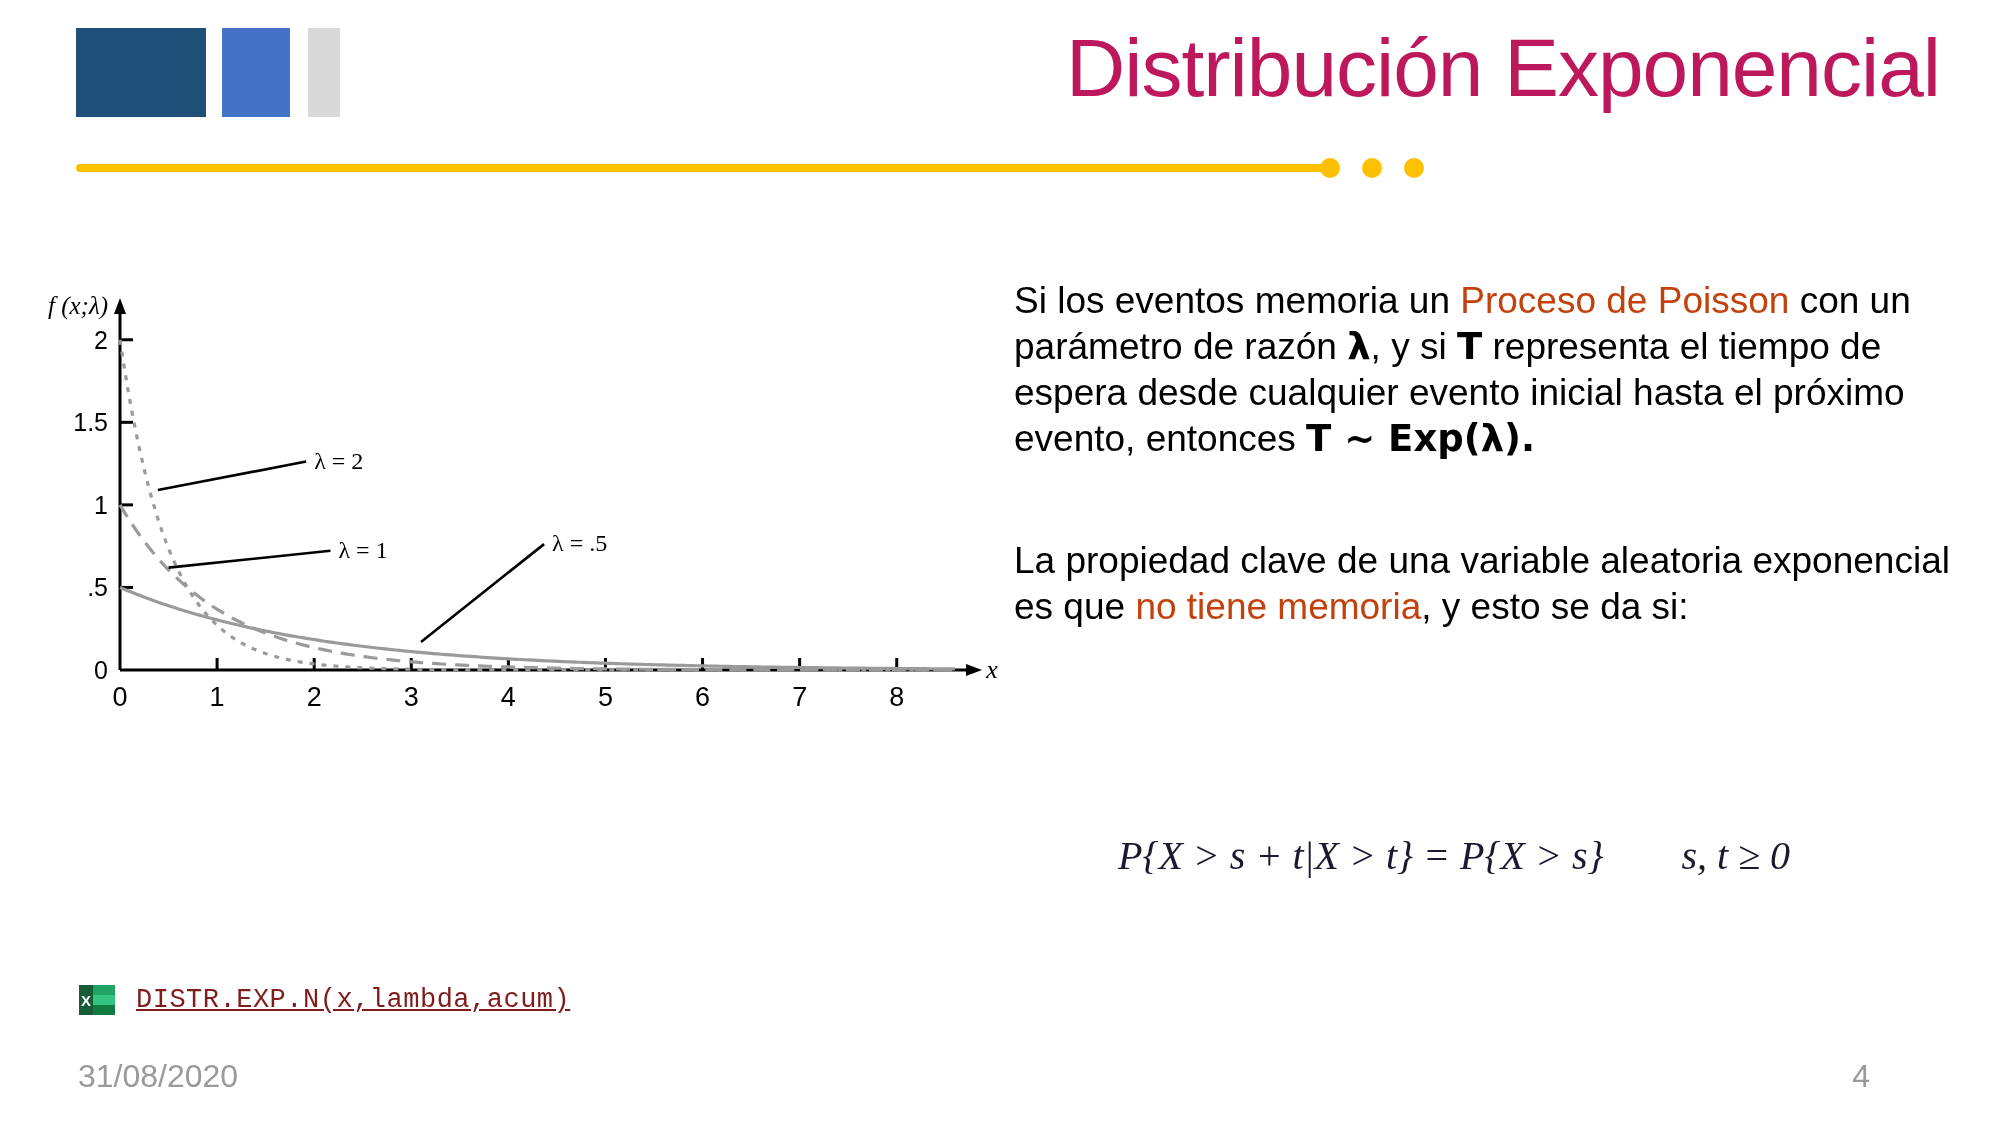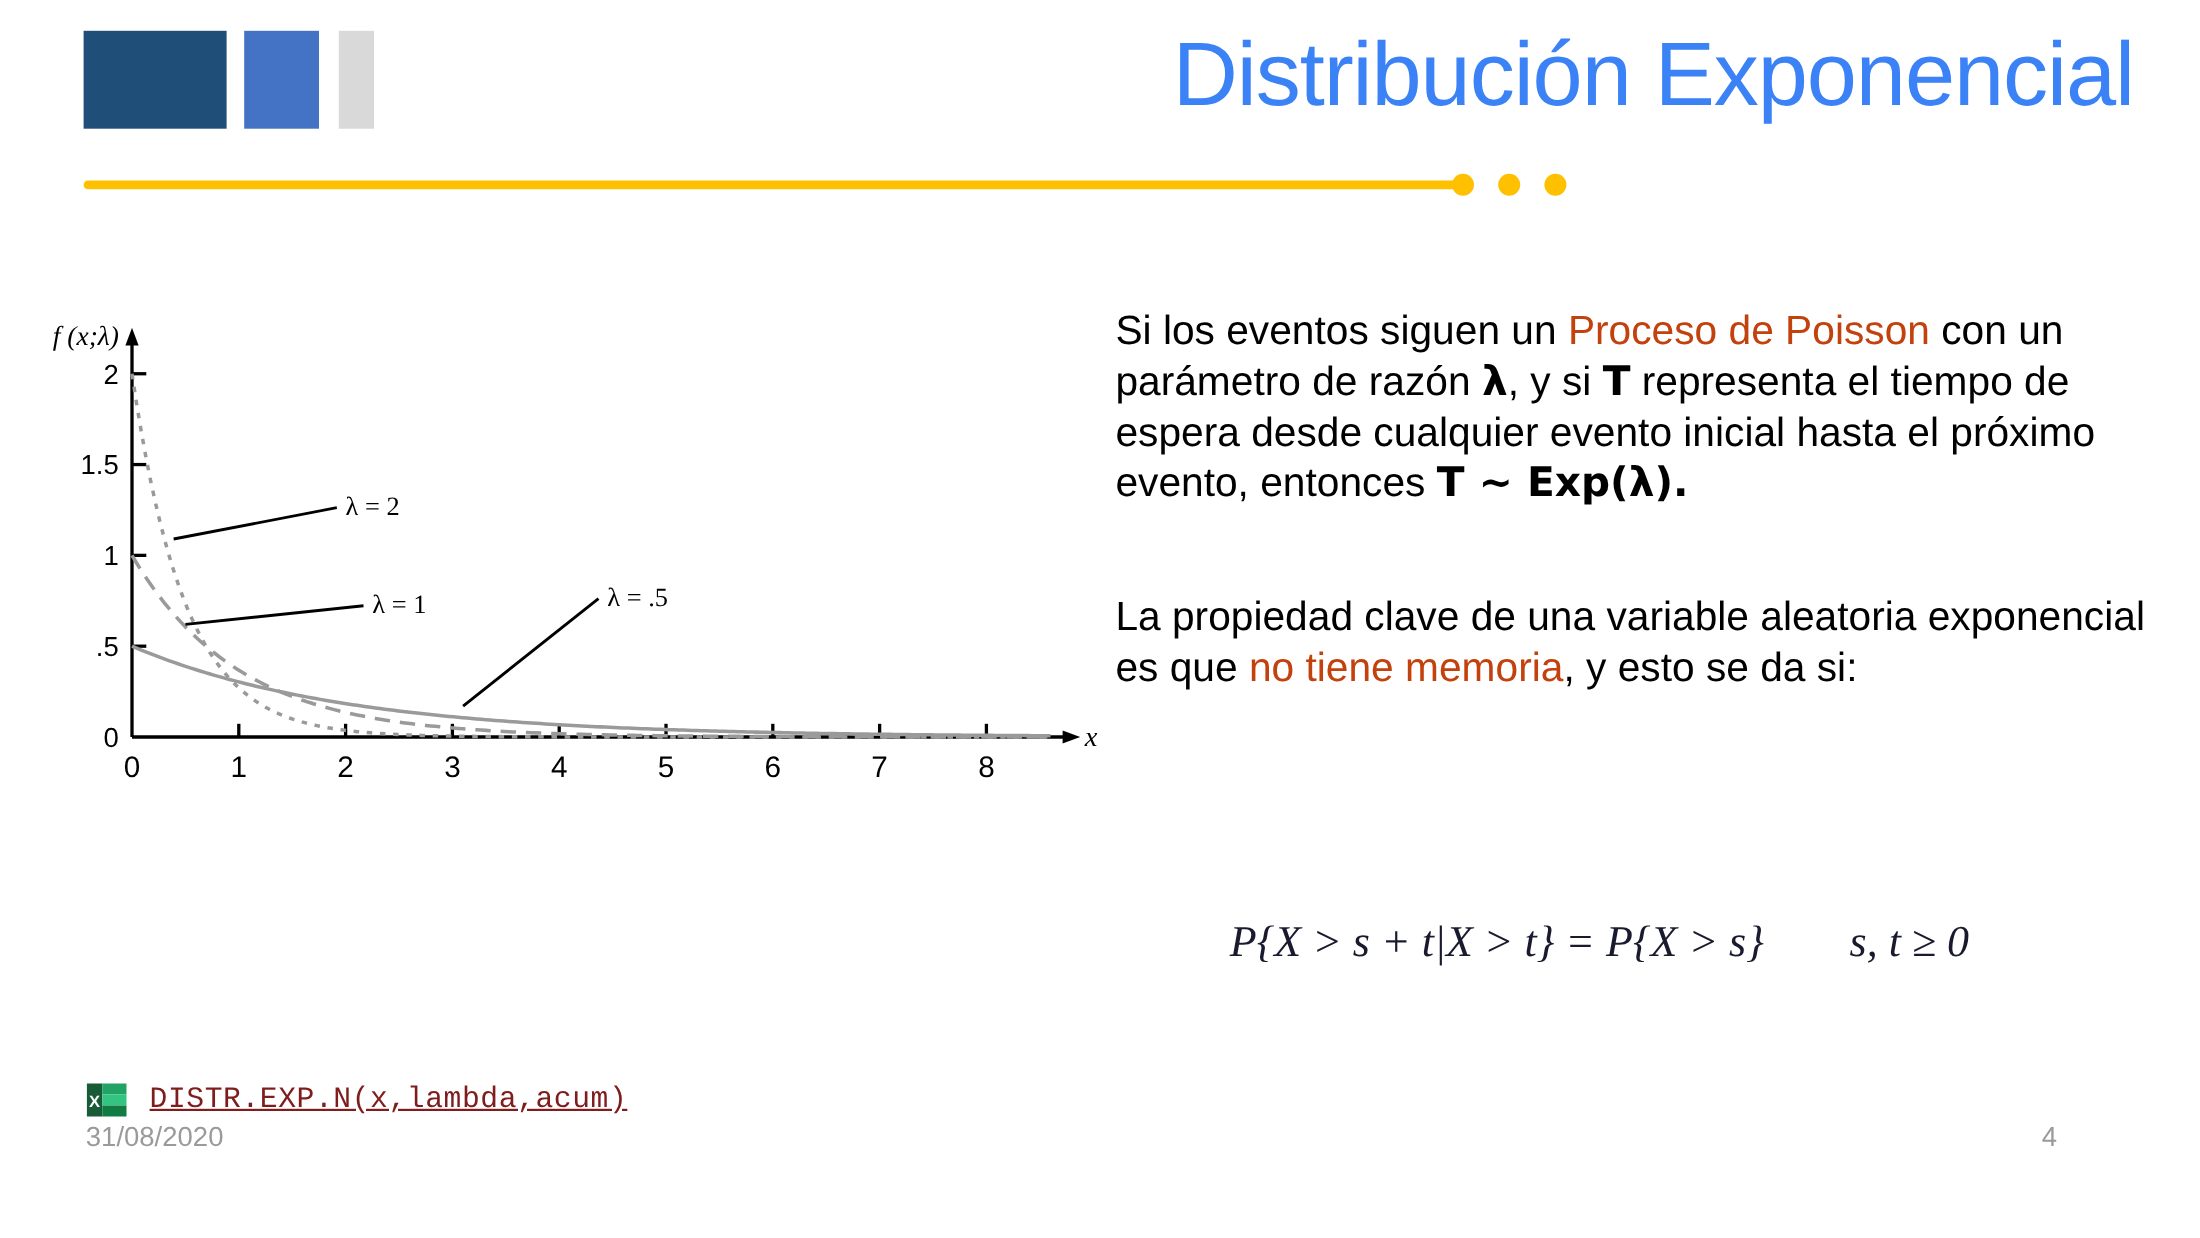--- a/index.html
+++ b/index.html
@@ -7,21 +7,21 @@
        font-family:"Liberation Sans",sans-serif;}
 
   
   #header-logo{position:absolute;left:0;top:0;width:2000px;height:170px;}
   .logo-bar{position:absolute;top:28px;}
   #logo-block-dark{left:76px;width:130px;height:89px;background:#1F4E79;}
   #logo-block-blue{left:222px;width:68px;height:89px;background:#4472C4;}
   #logo-block-gray{left:308px;width:32px;height:89px;background:#D9D9D9;}
 
   #page-title{position:absolute;right:60px;top:18px;
-       font-size:82px;line-height:100px;color:#3b82f6;
+       font-size:82px;line-height:100px;color:#be185d;
        font-family:"Liberation Sans",sans-serif;font-weight:400;
        letter-spacing:-1px;white-space:nowrap;}
 
   #title-rule{position:absolute;left:76px;top:164px;width:1252px;height:8px;
        background:#FFC000;border-radius:4px;}
   .rule-dot{position:absolute;top:158px;width:20px;height:20px;border-radius:50%;
        background:#FFC000;}
   #rule-dot-1{left:1320px;}
   #rule-dot-2{left:1362px;}
   #rule-dot-3{left:1404px;}
@@ -47,22 +47,22 @@
   
   #code-block{position:absolute;left:76px;top:975px;width:1000px;}
   .code-row{display:flex;align-items:center;height:50px;}
   .code-text{font-family:"Liberation Mono","DejaVu Sans Mono",monospace;
         font-size:27px;letter-spacing:0.5px;margin-left:18px;white-space:pre;}
   #code-r-text{color:#2E74B5;}
   #code-xl-text{color:#7f1d1d;text-decoration:underline;}
   .icon-box{width:42px;height:42px;position:relative;flex:0 0 42px;}
 
   
-  #footer{position:absolute;left:0;top:1020px;width:2000px;height:40px;
-        color:#9a9a9a;font-size:25px;font-weight:300;}
+  #footer{position:absolute;left:0;top:1058px;width:2000px;height:40px;
+        color:#9a9a9a;font-size:32px;font-weight:300;}
   #footer-date{position:absolute;left:78px;top:0;}
   #footer-center{position:absolute;left:0;right:0;top:0;text-align:center;}
   #footer-page{position:absolute;right:130px;top:0;}
 </style>
 </head>
 <body>
 
 <div id="header-logo">
   <div class="logo-bar" id="logo-block-dark"></div>
   <div class="logo-bar" id="logo-block-blue"></div>
@@ -129,21 +129,21 @@
         <text x="512.0639534883721" y="261.1162790697674" font-family="Liberation Serif, serif" font-size="24" fill="#000">λ = .5</text>
       </g>
 
     <text id="y-axis-label" x="8" y="24" font-family="Liberation Serif, serif" font-style="italic" font-size="25" fill="#000">f (x;λ)</text>
     <text id="x-axis-label" x="952" y="388" font-family="Liberation Serif, serif" font-style="italic" font-size="26" fill="#000" text-anchor="middle">x</text>
   </svg>
 </div>
 
 <div id="body-text">
   <p class="para" id="para-1">
-    <span>Si los eventos siguen un </span><span class="hl">Proceso de Poisson</span><span> con un parámetro de razón </span><span class="mathvar">λ</span><span>, y si </span><span class="mathvar">T</span><span> representa el tiempo de espera desde cualquier evento inicial hasta el próximo evento, entonces </span><span class="mathvar">T ~ Exp(λ).</span>
+    <span>Si los eventos memoria un </span><span class="hl">Proceso de Poisson</span><span> con un parámetro de razón </span><span class="mathvar">λ</span><span>, y si </span><span class="mathvar">T</span><span> representa el tiempo de espera desde cualquier evento inicial hasta el próximo evento, entonces </span><span class="mathvar">T ~ Exp(λ).</span>
   </p>
 
   <p class="para" id="para-2">
     <span>La propiedad clave de una variable aleatoria exponencial es que </span><span class="hl">no tiene memoria</span><span>, y esto se da si:</span>
   </p>
 </div>
 
 <div id="formula">
   <span>P{X &gt; s + t|X &gt; t} = P{X &gt; s}</span><span class="gap"></span><span>s, t ≥ 0</span>
 </div>

